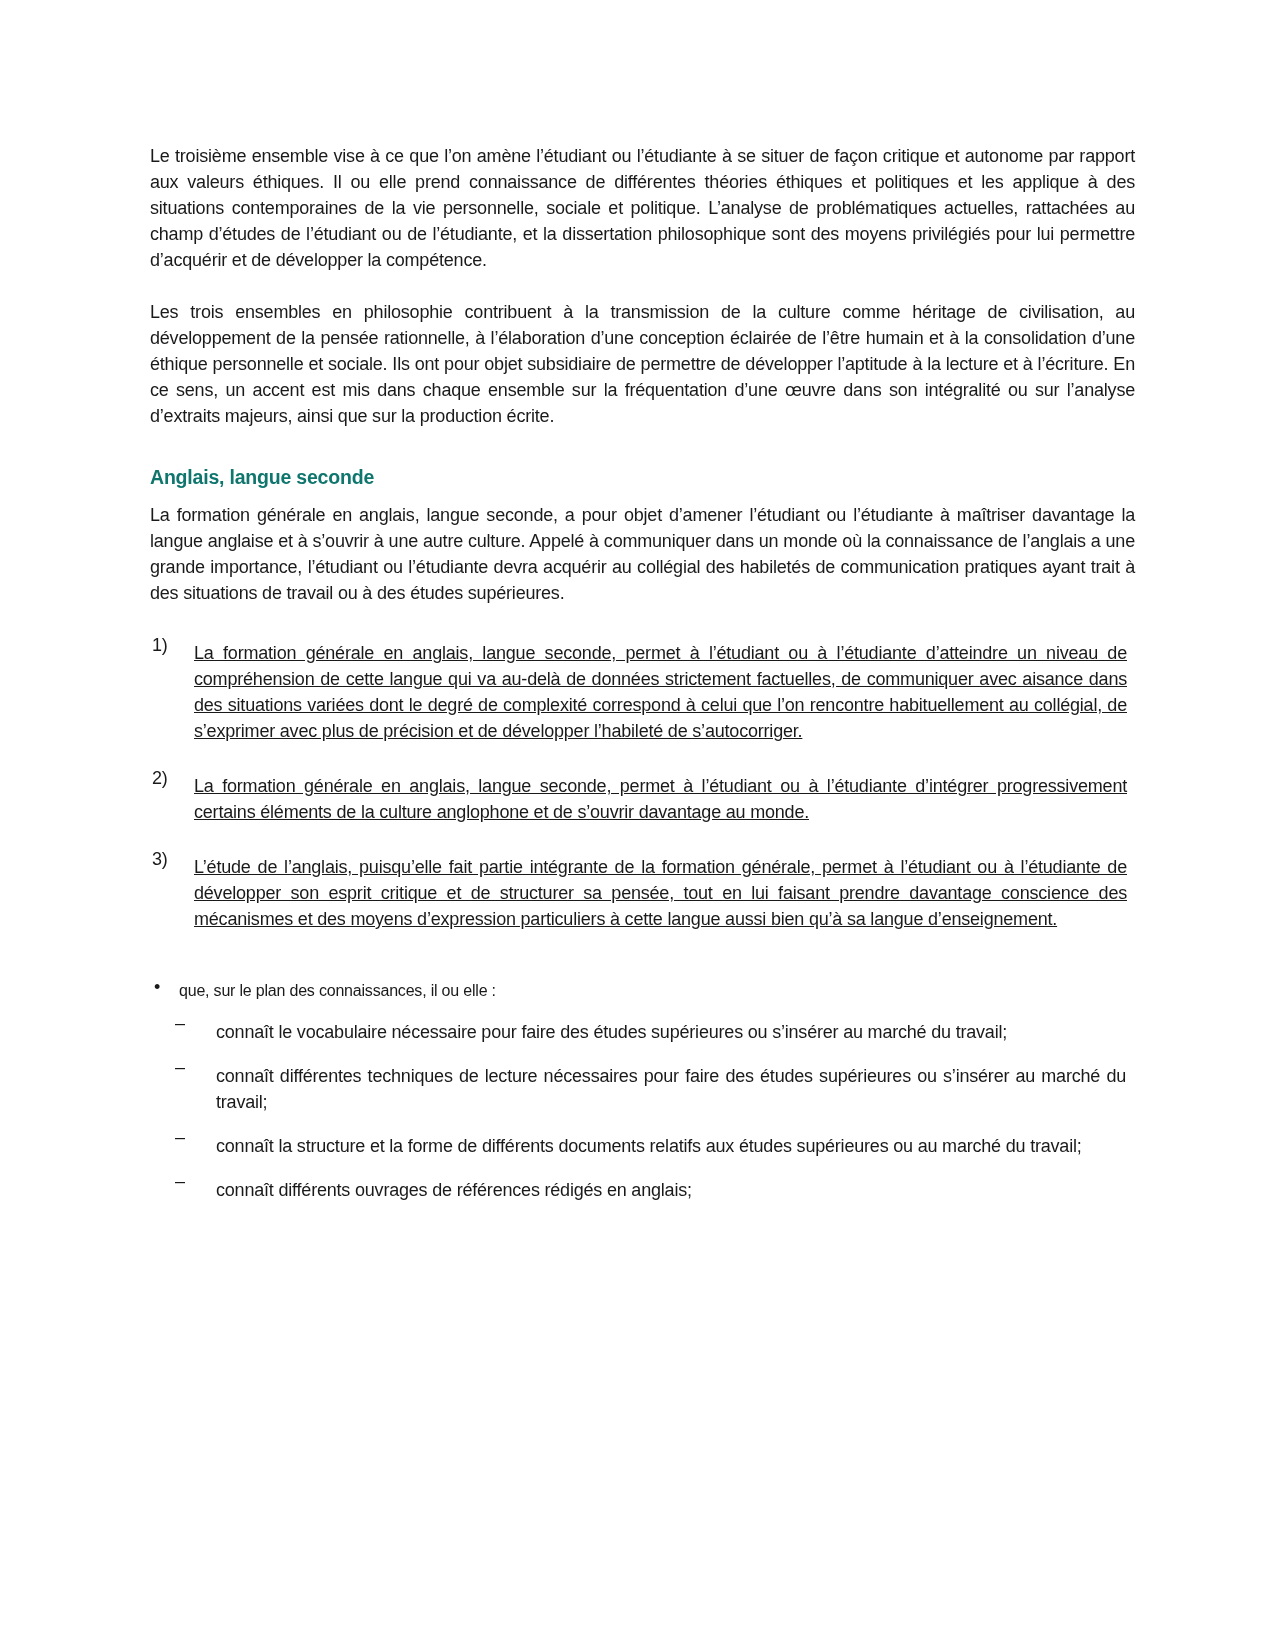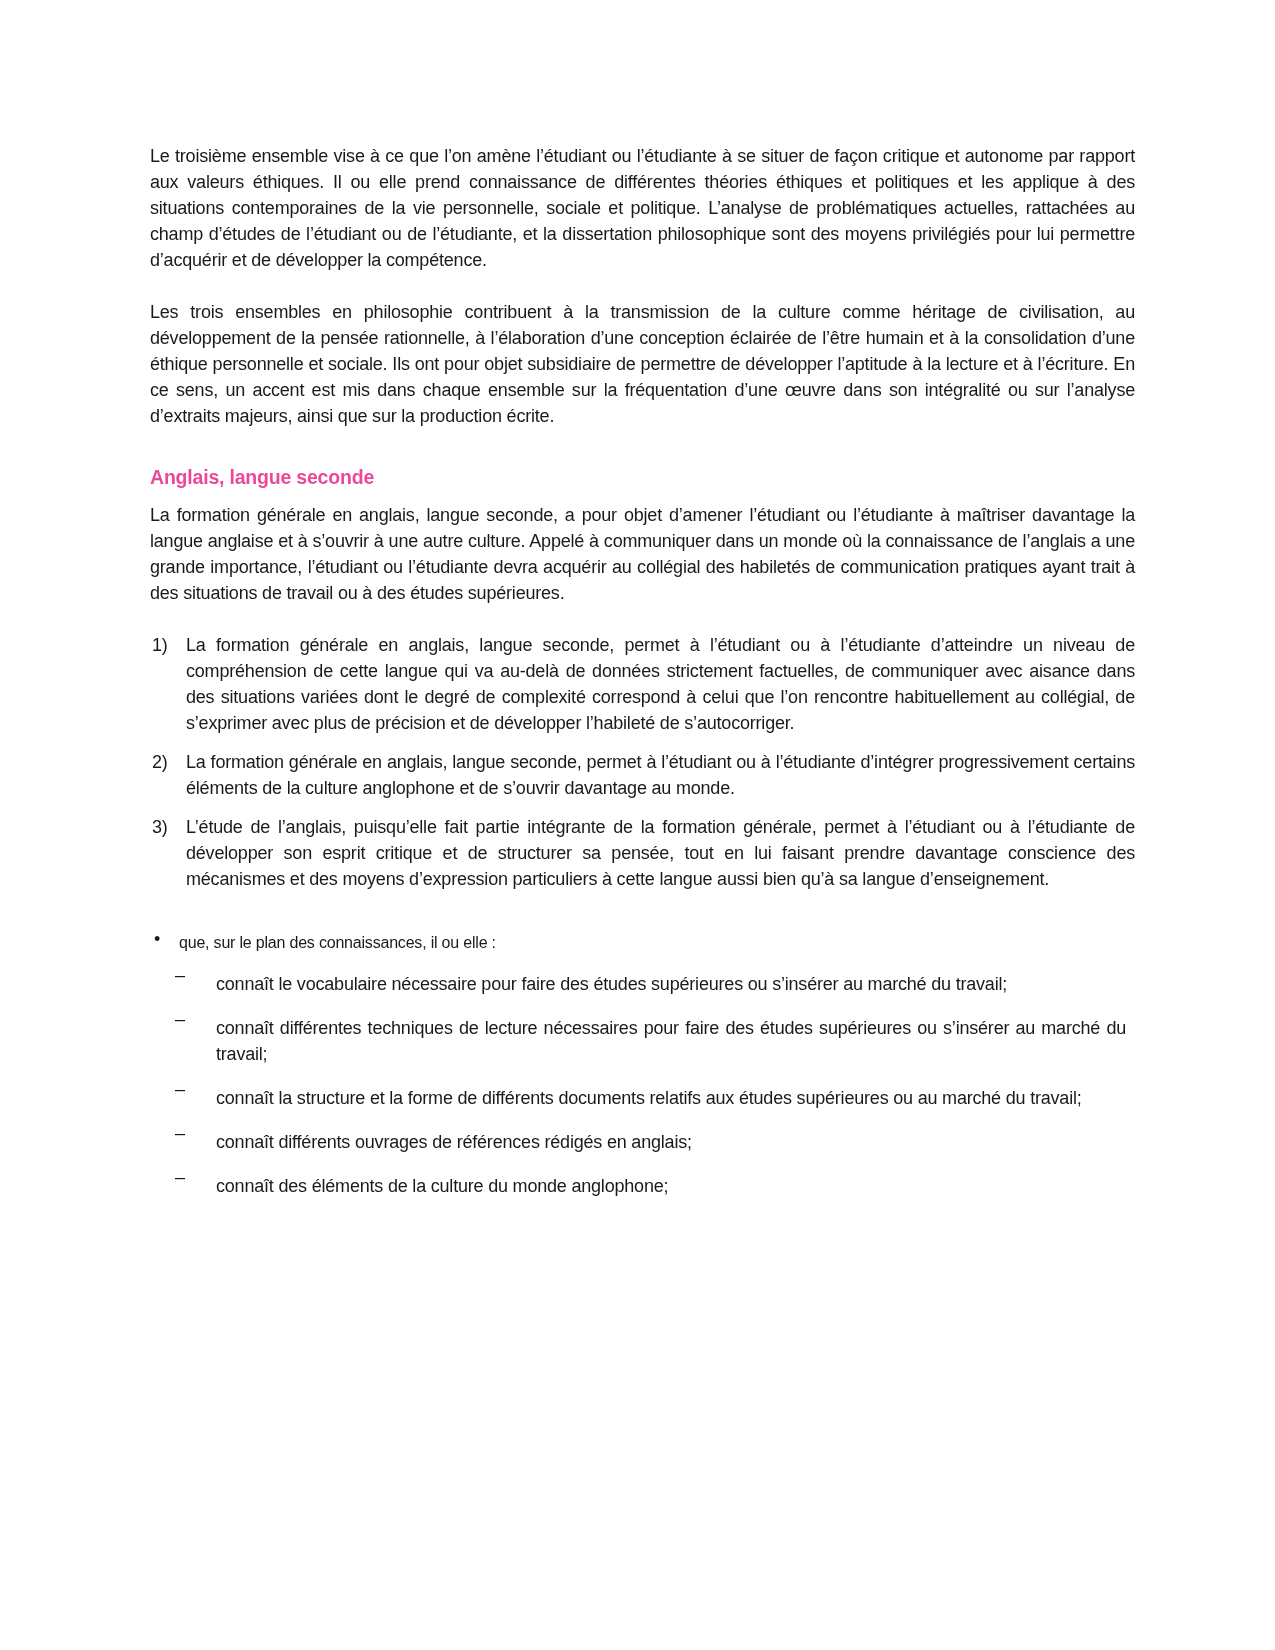--- a/index.html
+++ b/index.html
@@ -27,41 +27,42 @@
     font-size: 18px;
     line-height: 26px;
     text-align: justify;
     letter-spacing: -0.2px;
   }
   h2.section-heading {
     margin: 36px 0 13px 0;
     font-size: 19.5px;
     line-height: 24px;
     font-weight: 700;
-    color: #ec4899;
+    color: #0f766e;
     letter-spacing: -0.2px;
   }
   .num-item {
     display: flex;
     margin: 0 0 13px 0;
   }
   .num-col {
     flex: 0 0 34px;
     font-size: 18px;
     line-height: 26px;
     padding-left: 2px;
     letter-spacing: -0.2px;
   }
   .num-text {
     flex: 1;
-    margin: 0;
+    margin: 8px;
     font-size: 18px;
     line-height: 26px;
     text-align: justify;
     letter-spacing: -0.2px;
+    text-decoration: underline;
   }
   .resultats-intro {
     margin-bottom: 0;
   }
   .bullet-block {
     margin-top: 34px;
   }
   .bullet-row {
     display: flex;
     margin-bottom: 2px;

